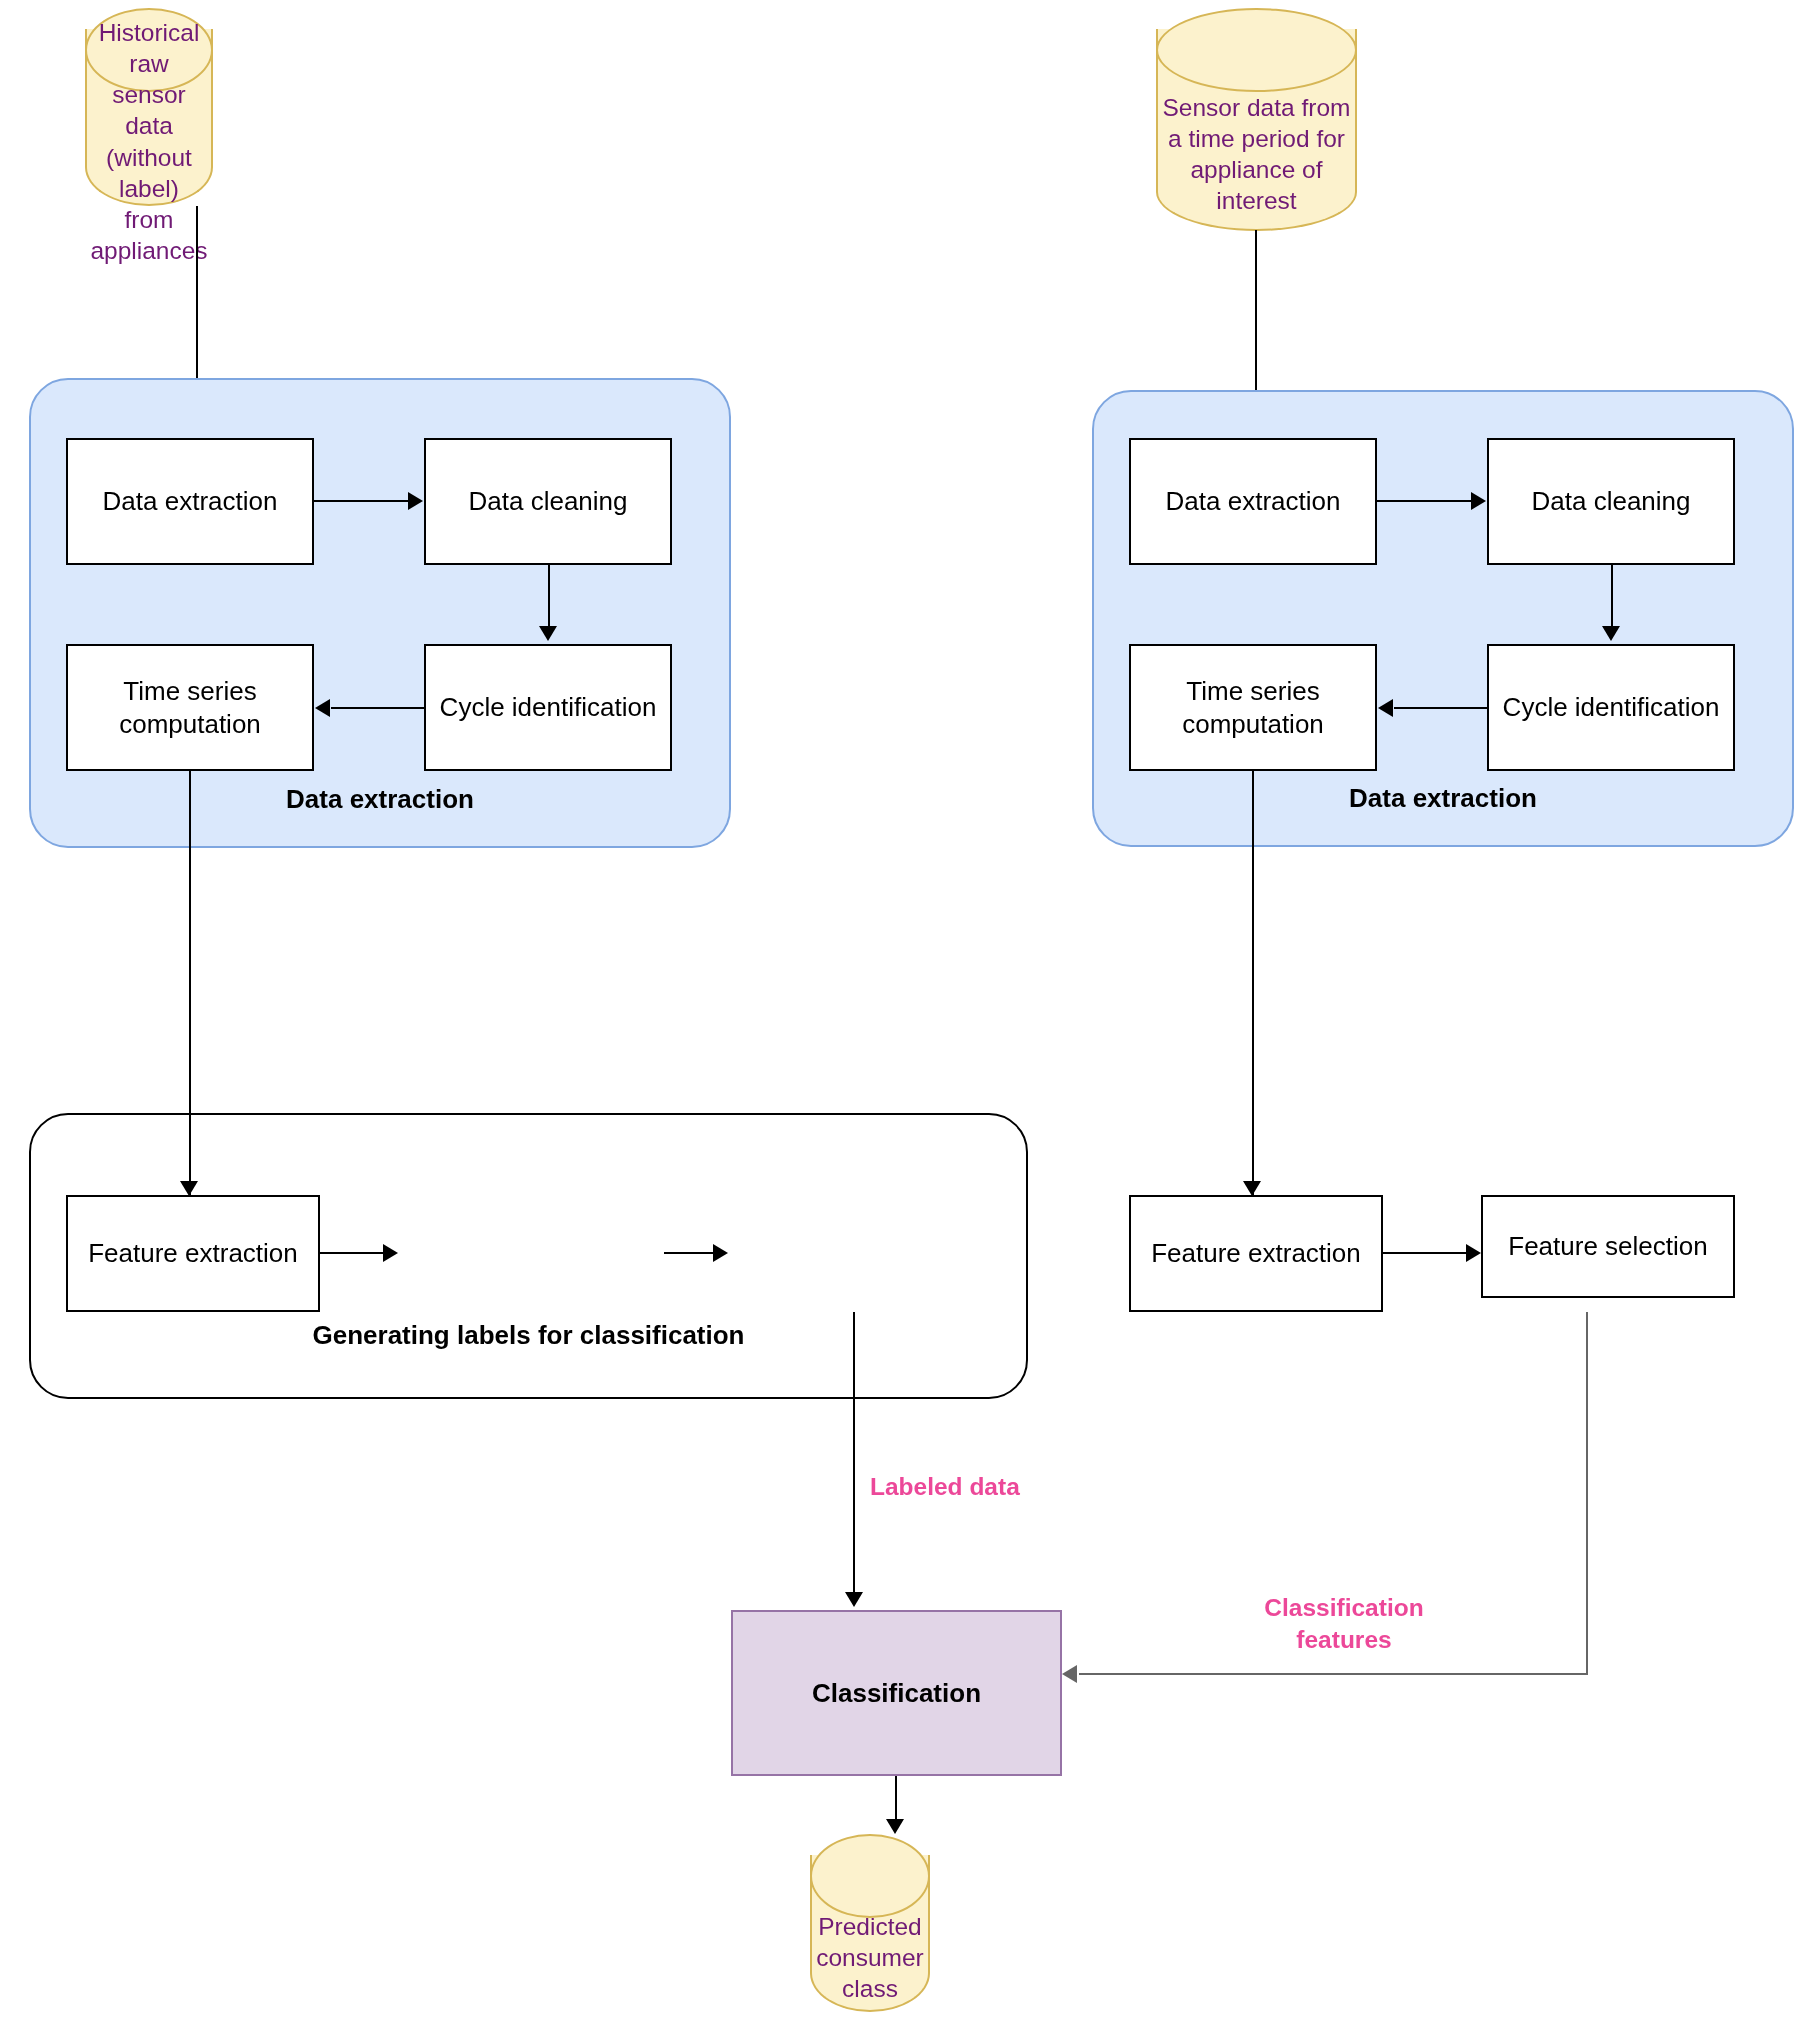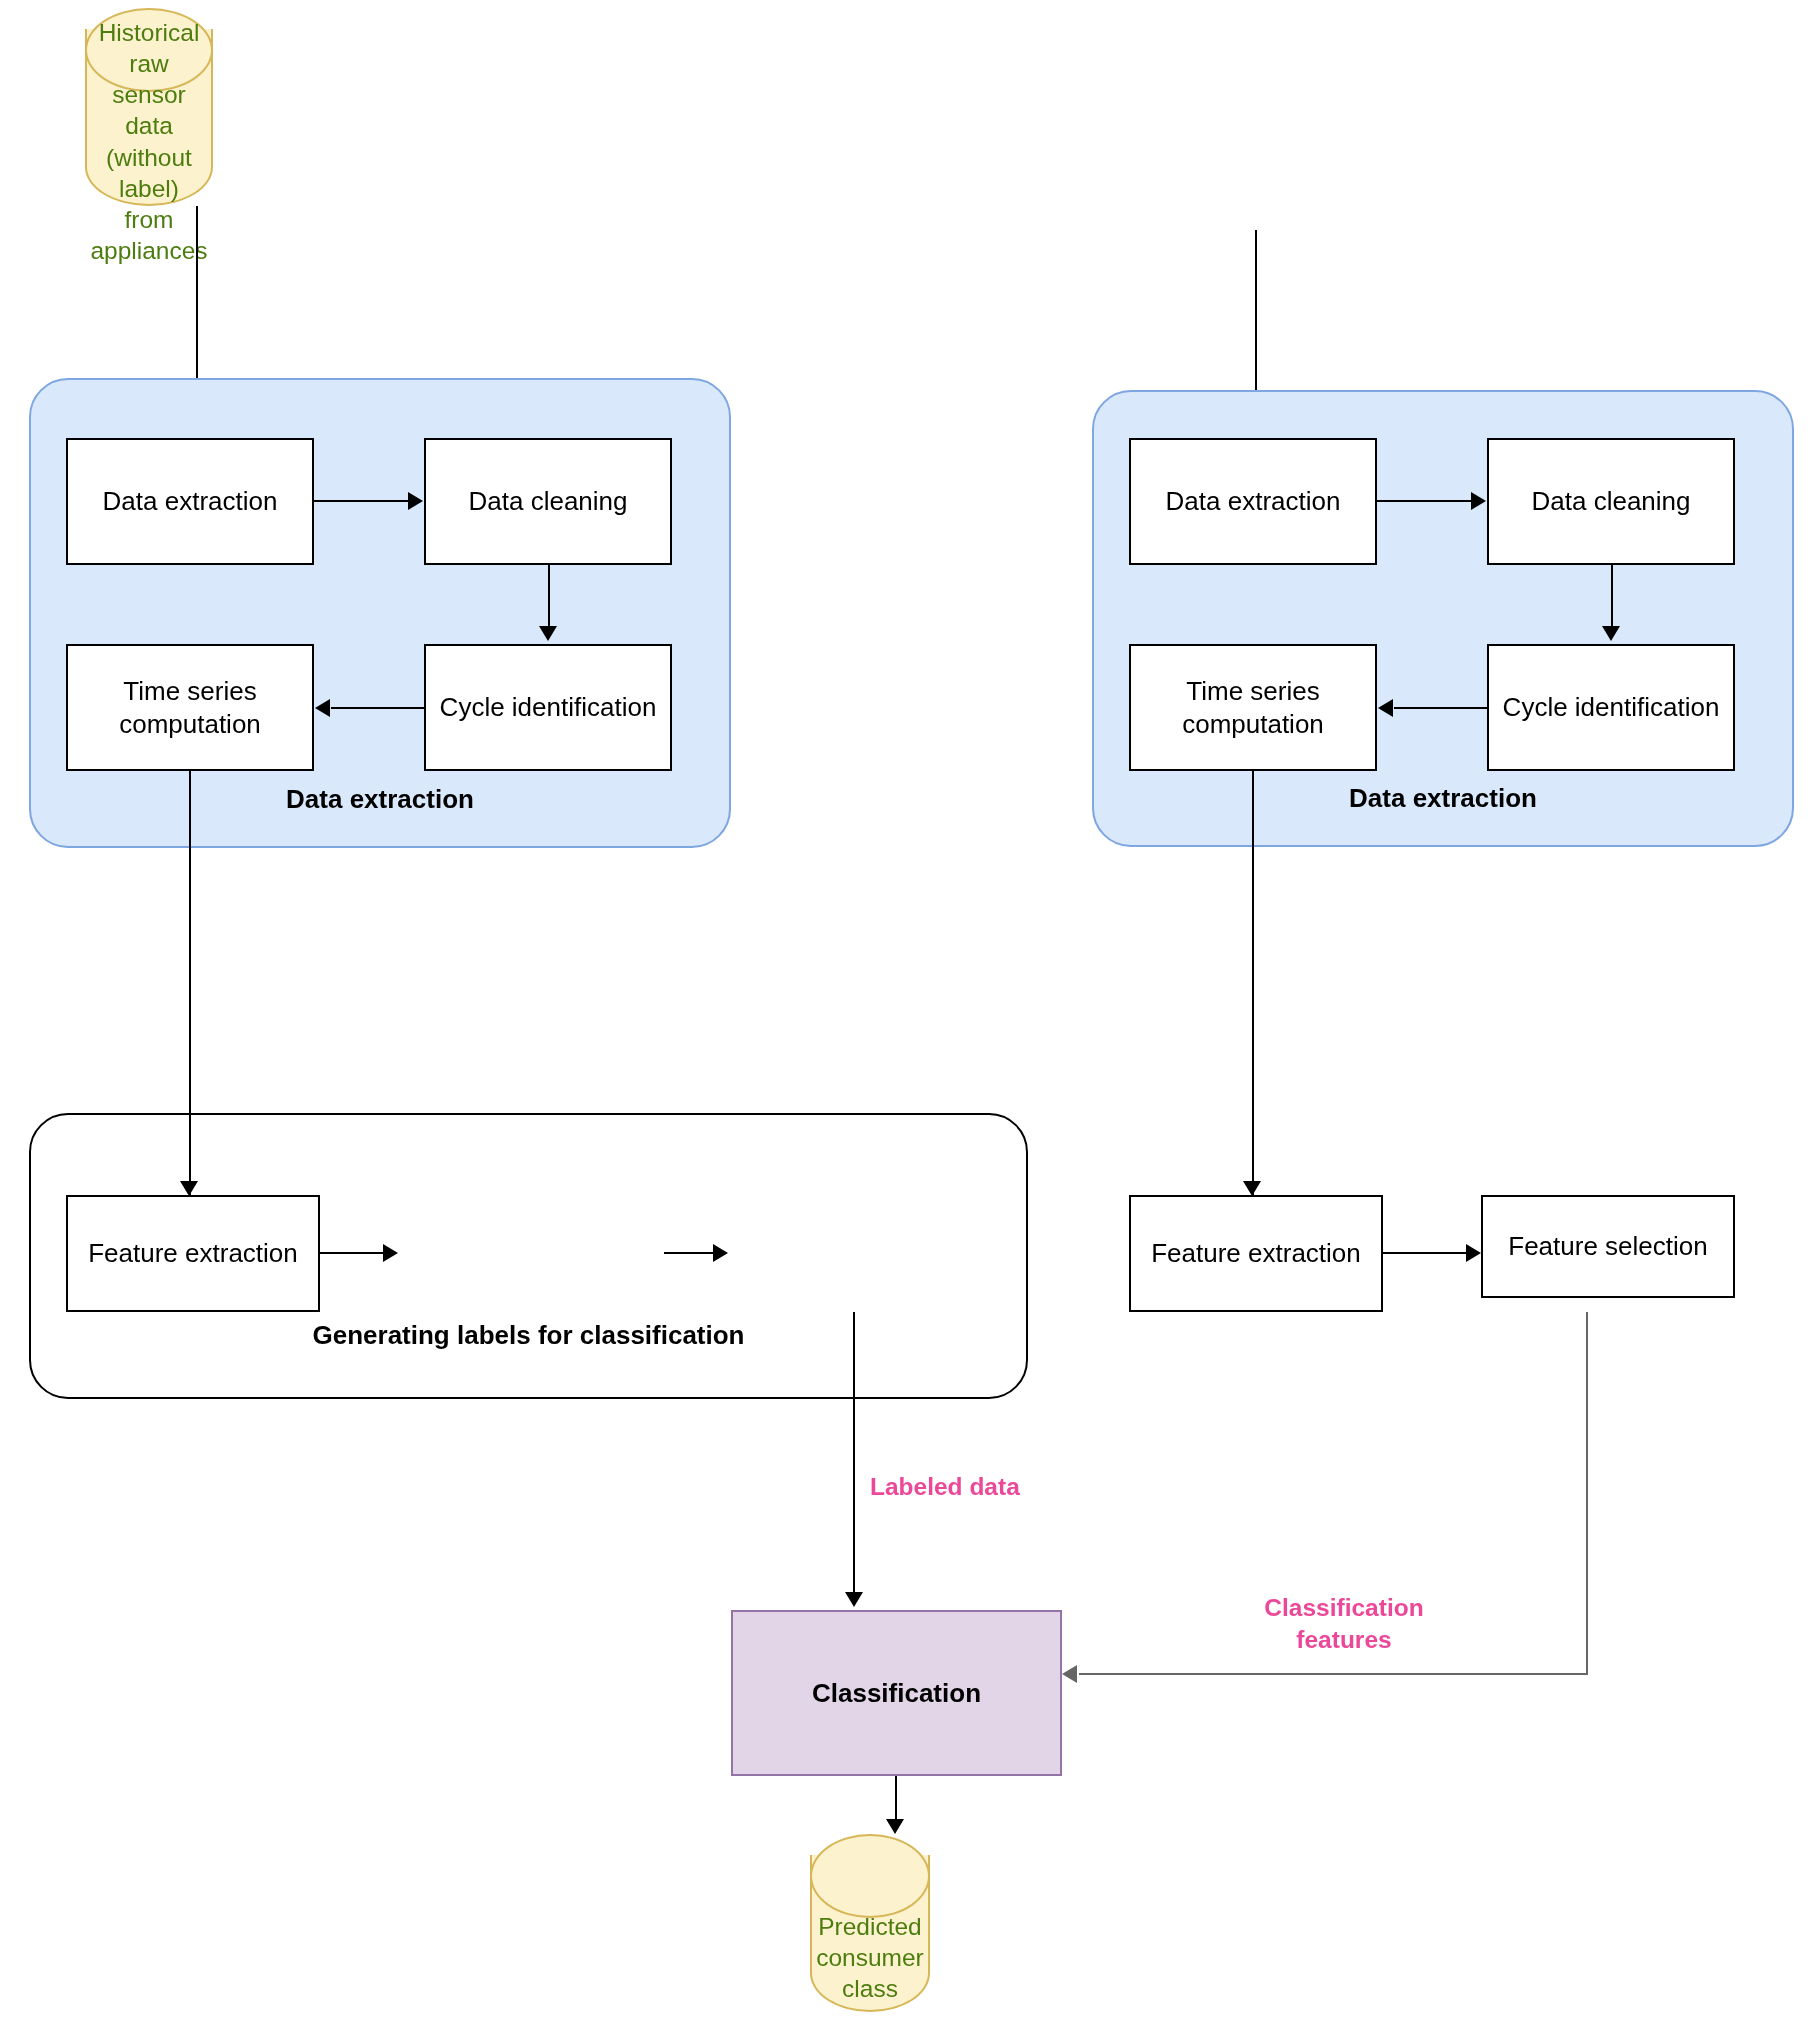--- a/index.html
+++ b/index.html
@@ -74,21 +74,21 @@
     left: 4.5px;
     right: 4.5px;
     top: 84px;
     bottom: 15.6px;
     display: flex;
     align-items: center;
     justify-content: center;
     text-align: center;
     font-size: 24.5px;
     line-height: 1.27;
-    color: #4d7c0f;
+    color: #701a75;
     white-space: pre-line;
   }
 
   
   .group {
     position: absolute;
     box-sizing: border-box;
     border-radius: 39px;
   }
   .group.blue {
@@ -230,20 +230,28 @@
   <div class="edge-h" style="left:320px; top:1252px; width:63px;"></div>
   <div class="arrow-right" style="left:383px; top:1244px;"></div>
 
   <div class="edge-h" style="left:664px; top:1252px; width:49px;"></div>
   <div class="arrow-right" style="left:713px; top:1244px;"></div>
 
   <div class="edge-v" style="left:853px; top:1312px; height:284px;"></div>
   <div class="arrow-down" style="left:845px; top:1592px;"></div>
   <div class="edge-label" style="left:870px; top:1471px; width:223px; text-align:left;">Labeled data</div>
 
+  <div class="cyl" style="left:1156px; top:8.4px; width:201px; height:223px;">
+    <div class="body"></div>
+    <div class="top"></div>
+    <div class="label">Sensor data from
+a time period for
+appliance of
+interest</div>
+  </div>
 
   <div class="edge-v" style="left:1255px; top:230px; height:212px;"></div>
   <div class="arrow-down" style="left:1247px; top:427px;"></div>
 
   <div class="group blue" style="left:1092px; top:390px; width:702px; height:457px;">
     <div class="group-title" style="bottom:29px;">Data extraction</div>
   </div>
 
   <div class="node proc" style="left:1129px; top:438px; width:248px; height:127px;">
     <span>Data extraction</span>

